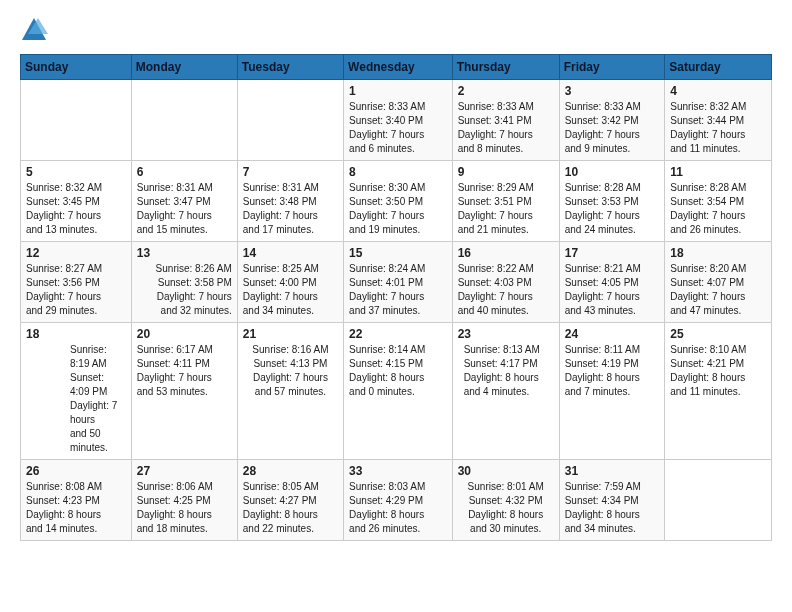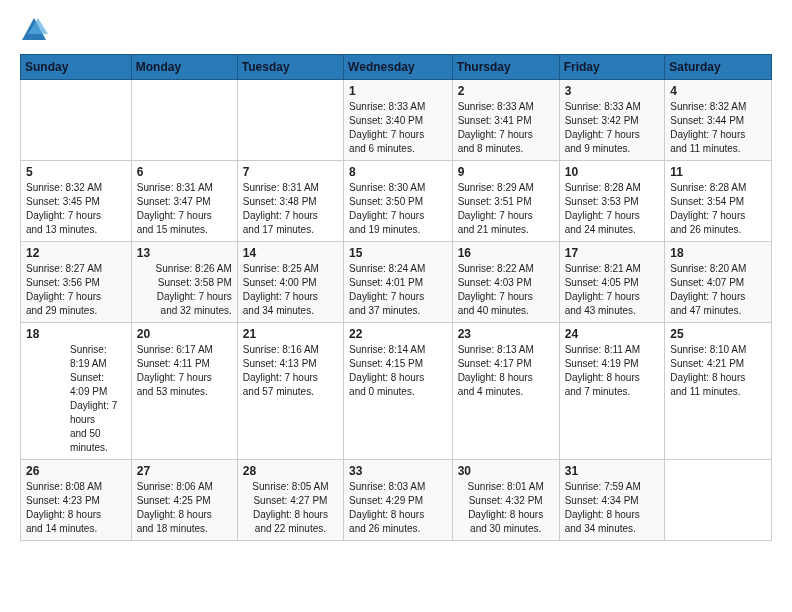--- a/index.html
+++ b/index.html
@@ -282,35 +282,35 @@
           </td>
           <td>
             <span class="day-num">20</span>
             <div class="day-info" style="white-space: pre-line;">Sunrise: 6:17 AM
 Sunset: 4:11 PM
 Daylight: 7 hours
 and 53 minutes.</div>
           </td>
           <td>
             <span class="day-num">21</span>
-            <div class="day-info" style="white-space: pre-line;">Sunrise: 8:16 AM
+            <div class="day-info" style="white-space: pre-line; text-align: center;">Sunrise: 8:16 AM
 Sunset: 4:13 PM
 Daylight: 7 hours
 and 57 minutes.</div>
           </td>
           <td>
             <span class="day-num">22</span>
             <div class="day-info" style="white-space: pre-line;">Sunrise: 8:14 AM
 Sunset: 4:15 PM
 Daylight: 8 hours
 and 0 minutes.</div>
           </td>
           <td>
             <span class="day-num">23</span>
-            <div class="day-info" style="white-space: pre-line;">Sunrise: 8:13 AM
+            <div class="day-info" style="white-space: pre-line; margin-left: 6px;">Sunrise: 8:13 AM
 Sunset: 4:17 PM
 Daylight: 8 hours
 and 4 minutes.</div>
           </td>
           <td>
             <span class="day-num">24</span>
             <div class="day-info" style="white-space: pre-line;">Sunrise: 8:11 AM
 Sunset: 4:19 PM
 Daylight: 8 hours
 and 7 minutes.</div>
@@ -333,21 +333,21 @@
           </td>
           <td>
             <span class="day-num">27</span>
             <div class="day-info" style="white-space: pre-line;">Sunrise: 8:06 AM
 Sunset: 4:25 PM
 Daylight: 8 hours
 and 18 minutes.</div>
           </td>
           <td>
             <span class="day-num">28</span>
-            <div class="day-info" style="white-space: pre-line; text-align: center;">Sunrise: 8:05 AM
+            <div class="day-info" style="white-space: pre-line;">Sunrise: 8:05 AM
 Sunset: 4:27 PM
 Daylight: 8 hours
 and 22 minutes.</div>
           </td>
           <td>
             <span class="day-num">33</span>
             <div class="day-info" style="white-space: pre-line;">Sunrise: 8:03 AM
 Sunset: 4:29 PM
 Daylight: 8 hours
 and 26 minutes.</div>

